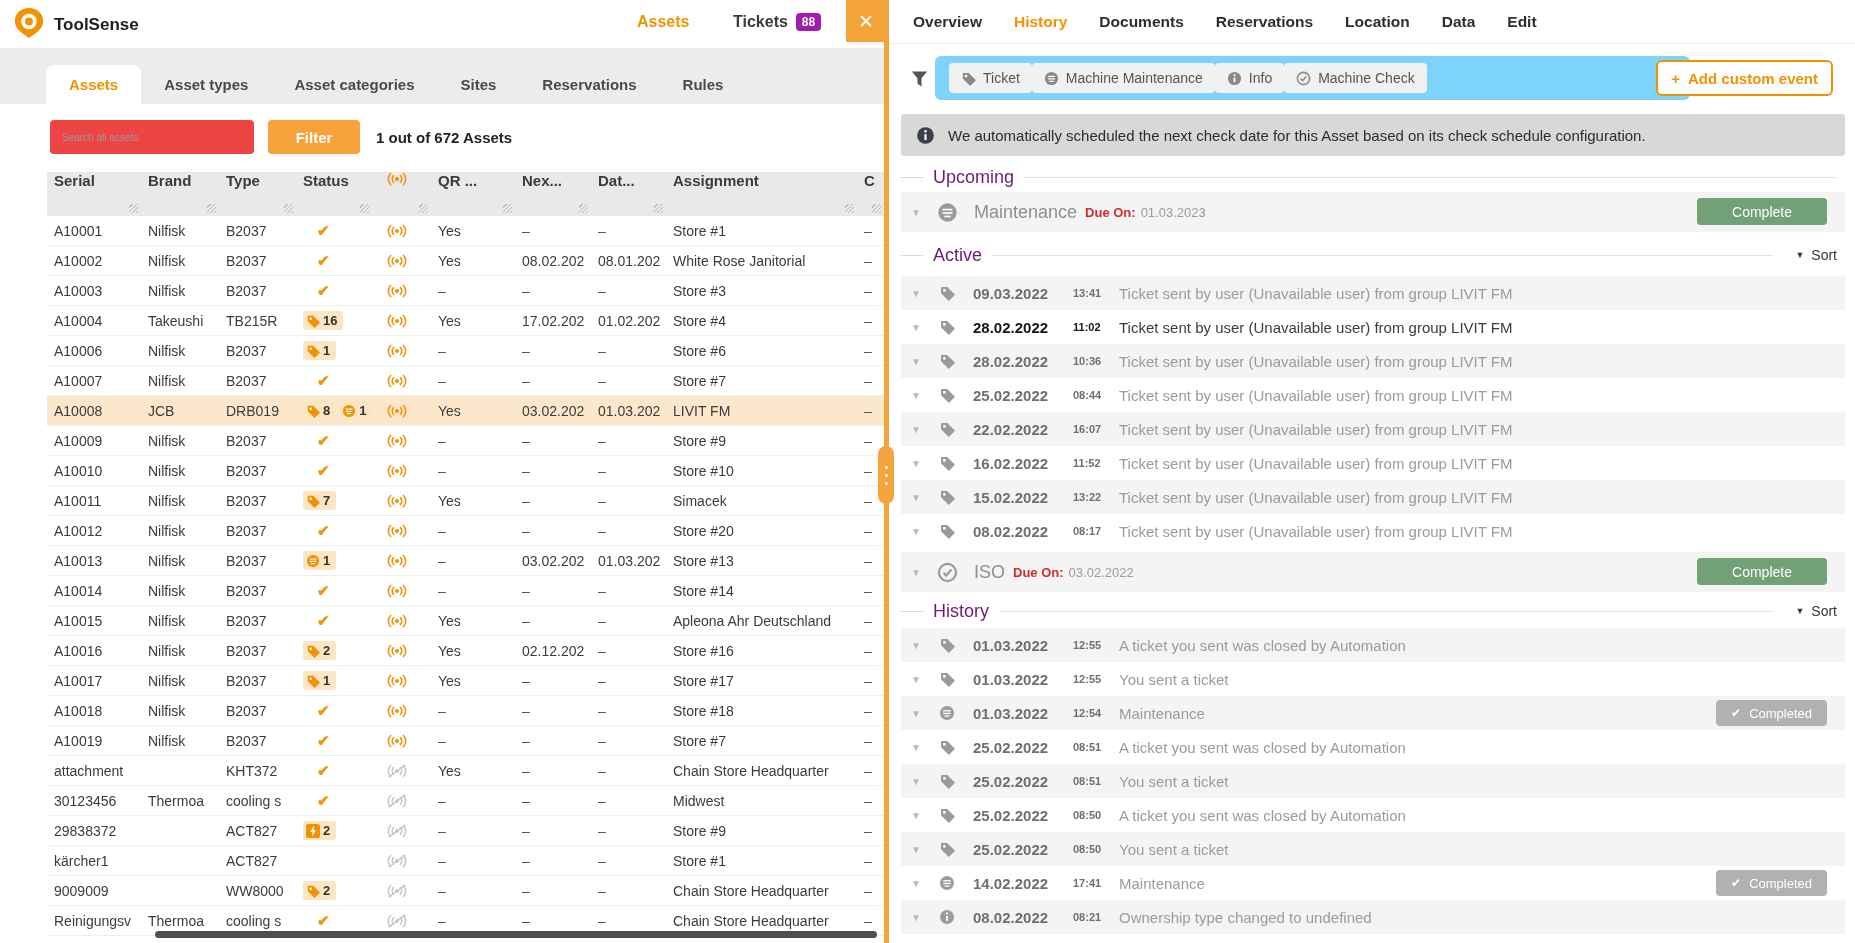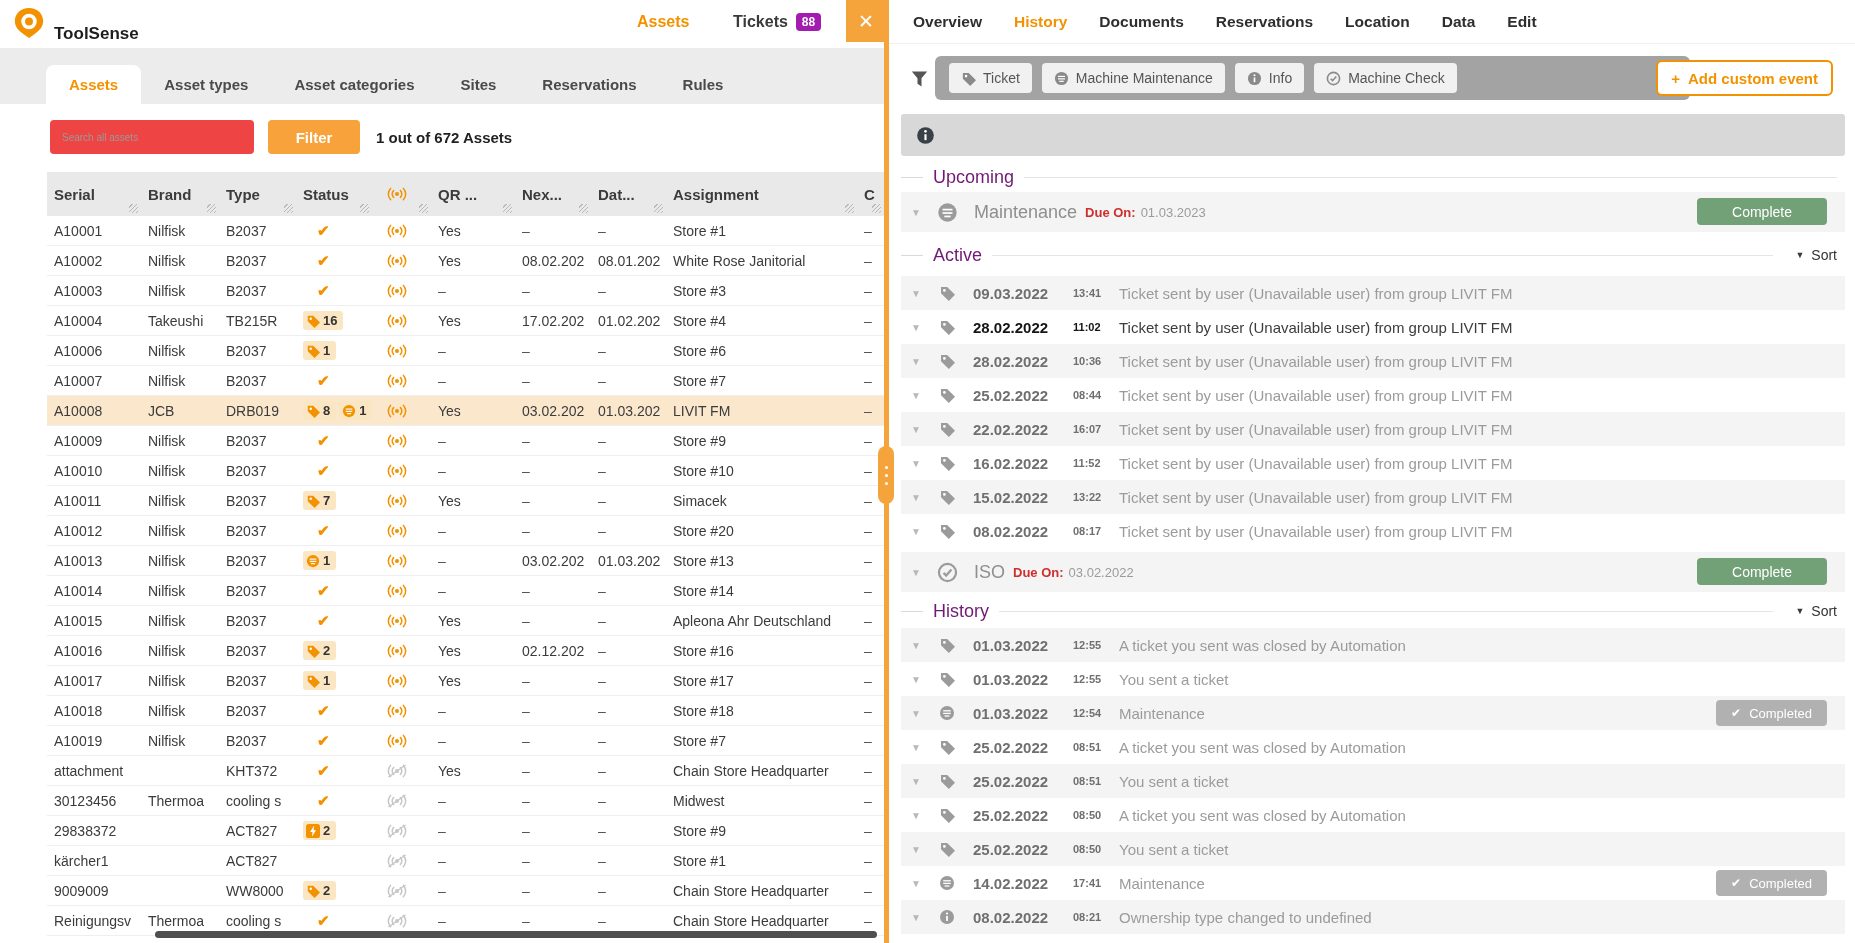--- a/index.html
+++ b/index.html
@@ -2,39 +2,39 @@
 <html><head>
 <meta charset="utf-8">
 <style>
   *{box-sizing:border-box;margin:0;padding:0}
   html,body{width:1855px;height:943px}
   body{position:relative;overflow:hidden;background:#fff;color:#333;
        font-family:"Liberation Sans",sans-serif;}
 
   
   .app-header{position:absolute;top:0;left:0;width:884px;height:48px;background:#fff;z-index:3}
-  .logo{position:absolute;left:12px;top:6px;display:flex;align-items:flex-end;gap:8px}
+  .logo{position:absolute;left:12px;top:6px;display:flex;align-items:center;gap:8px}
   .logo svg{width:34px;height:34px}
   .logo-text{font-size:17px;font-weight:700;color:#1d1d1b}
   .nav-assets{position:absolute;left:637px;top:13px;font-size:16px;font-weight:700;color:#f39200;cursor:pointer}
   .nav-tickets{position:absolute;left:733px;top:13px;font-size:16px;font-weight:700;color:#3a3a3a;display:flex;gap:8px;align-items:center;cursor:pointer}
   .tickets-badge{background:#a21caf;color:#fff;font-size:12px;font-weight:700;border-radius:4px;padding:3px 6px;line-height:1}
 
   .tabstrip{position:absolute;top:48px;left:0;width:884px;height:56px;background:#ececec;display:flex;align-items:flex-end;padding-left:46px;z-index:2}
   .ltab{padding:11px 23px;font-size:15px;font-weight:600;color:#4a4a4a;cursor:pointer;white-space:nowrap}
   .ltab.active{background:#fff;border-radius:8px 8px 0 0;color:#f39200}
 
   .toolbar{position:absolute;top:120px;left:50px;display:flex;align-items:center;gap:14px}
   .search-input{width:204px;height:34px;background:#ef4444;border:none;border-radius:4px;padding:0 12px;font-size:10px;font-family:Liberation Sans, sans-serif;color:#333;outline:none}
   .search-input::placeholder{color:#9a9a9a}
   .filter-btn{width:92px;height:34px;background:#f7a23b;border:none;border-radius:4px;color:#fff;font-size:15px;font-weight:700;font-family:inherit;cursor:pointer}
   .result-count{font-size:15px;color:#222;font-weight:600;margin-left:2px}
 
   .table-head{position:absolute;top:172px;left:47px;width:837px;height:44px;background:#e9e9e9;display:flex}
-  .th{position:relative;display:flex;align-items:center;padding-left:7px;font-size:15px;font-weight:600;color:#3b3b3b;overflow:hidden;white-space:nowrap}
+  .th{position:relative;display:flex;align-items:flex-start;padding-left:7px;font-size:15px;font-weight:600;color:#3b3b3b;overflow:hidden;white-space:nowrap}
   .th .grip{position:absolute;right:3px;bottom:3px;width:9px;height:9px;
             background:repeating-linear-gradient(135deg,transparent 0 2px,#b9b9b9 2px 3px)}
   .asset-rows{position:absolute;top:216px;left:47px;width:837px}
   .arow{display:flex;height:30px;border-bottom:1px solid #efefef;background:#fff;cursor:pointer;align-items:flex-end}
   .arow.hl{background:#fbe8cc}
   .td{display:flex;align-items:center;padding-left:7px;font-size:14px;color:#3b3b3b;overflow:hidden;white-space:nowrap;height:100%}
   .dash{color:#555}
   .c-serial{width:94px}.c-brand{width:78px}.c-type{width:77px}.c-status{width:76px;gap:3px}
   .c-signal{width:59px}.c-qr{width:84px}.c-next{width:76px}.c-date{width:75px}
   .c-assign{width:191px}.c-extra{width:27px}
@@ -57,22 +57,22 @@
 
   
   .right-panel{position:absolute;left:889px;top:0;width:966px;height:943px;background:#fff;overflow:hidden}
   .r-tabs{position:absolute;top:0;left:0;right:0;height:44px;display:flex;align-items:center;gap:32px;
           padding-left:24px;border-bottom:1px solid #f1f1f1;background:#fff}
   .rtab{font-size:15.5px;font-weight:600;color:#2e2e2e;cursor:pointer;white-space:nowrap}
   .rtab.active{color:#f39200}
 
   .funnel{position:absolute;left:22px;top:71px;width:17px;height:16px;color:#555;cursor:pointer}
   .funnel svg{width:17px;height:16px;display:block}
-  .filter-bar{position:absolute;left:46px;top:56px;width:755px;height:44px;background:#a3a3a3;border-radius:6px;
-              display:flex;align-items:center;gap:10px;padding:0 14px}
+  .filter-bar{position:absolute;left:46px;top:56px;width:755px;height:44px;background:#7dd3fc;border-radius:6px;
+              display:flex;align-items:center;gap:0;padding:0 14px}
   .chip{display:flex;align-items:center;gap:7px;height:30px;background:#f1f1f1;border-radius:4px;padding:0 12px;
         font-size:14px;color:#555;cursor:pointer;white-space:nowrap}
   .chip svg{width:15px;height:15px;color:#8a8a8a;display:block}
   .add-btn{position:absolute;right:22px;top:60px;height:36px;border:2px solid #f39200;border-radius:6px;background:#fff;
            color:#f39200;font-size:15px;font-weight:700;font-family:inherit;padding:0 13px;display:flex;align-items:center;gap:8px;cursor:pointer}
 
   .banner{position:absolute;top:114px;left:12px;right:10px;height:42px;background:#d8d8d8;border-radius:3px;
           display:flex;align-items:center;gap:13px;padding:0 15px}
   .banner .bicon{width:19px;height:19px;color:#3a4047;flex:none}
   .banner .bicon svg{width:19px;height:19px;display:block}
@@ -872,20 +872,21 @@
   </button>
 
   <div class="banner">
     <span class="bicon">
         <svg viewBox="0 0 16 16">
           <circle cx="8" cy="8" r="7" fill="currentColor"></circle>
           <rect x="7.1" y="6.9" width="1.8" height="5" fill="#fff"></rect>
           <circle cx="8" cy="4.5" r="1.1" fill="#fff"></circle>
         </svg>
       </span>
+    <span class="banner-text">We automatically scheduled the next check date for this Asset based on its check schedule configuration.</span>
   </div>
 
   <div class="section" id="sec-upcoming">
     <span class="pre"></span>
     <span class="lab">Upcoming</span>
     <span class="fill"></span>
   </div>
 
   <div class="task" id="task-maint">
     <span class="car">▼</span>

